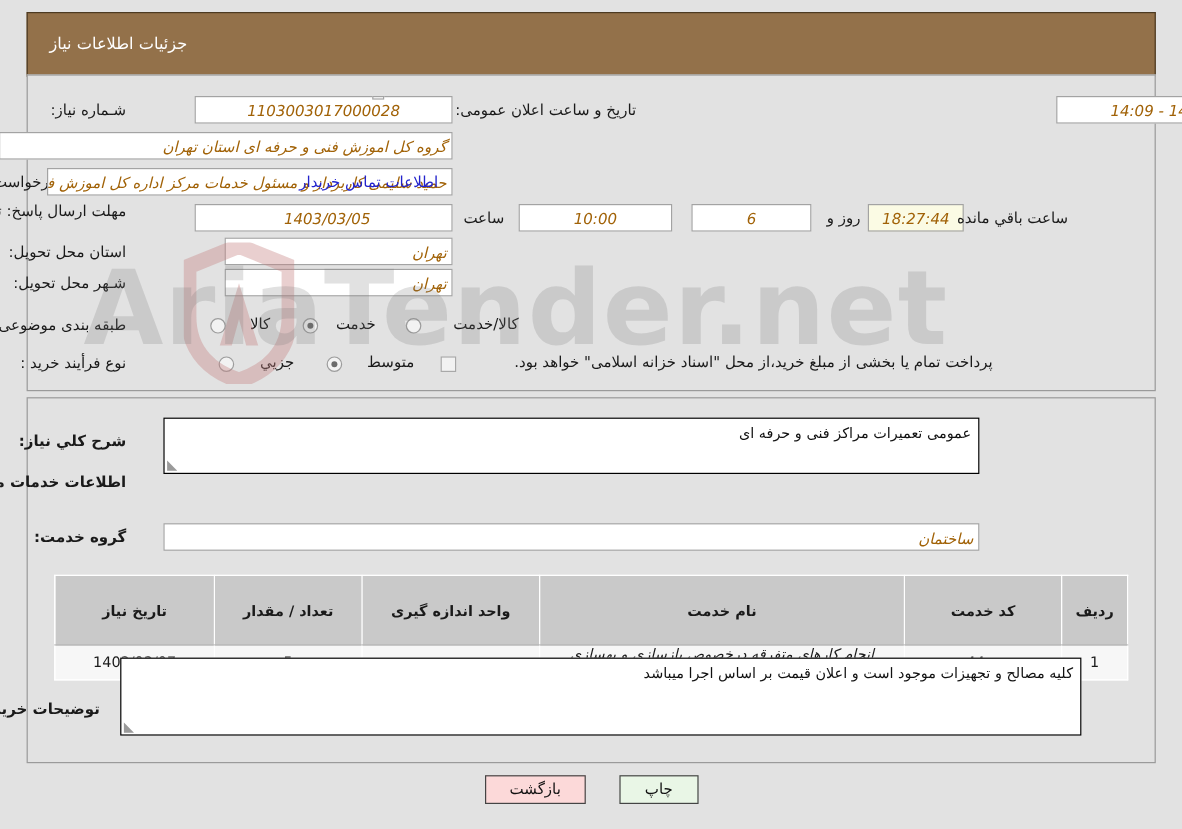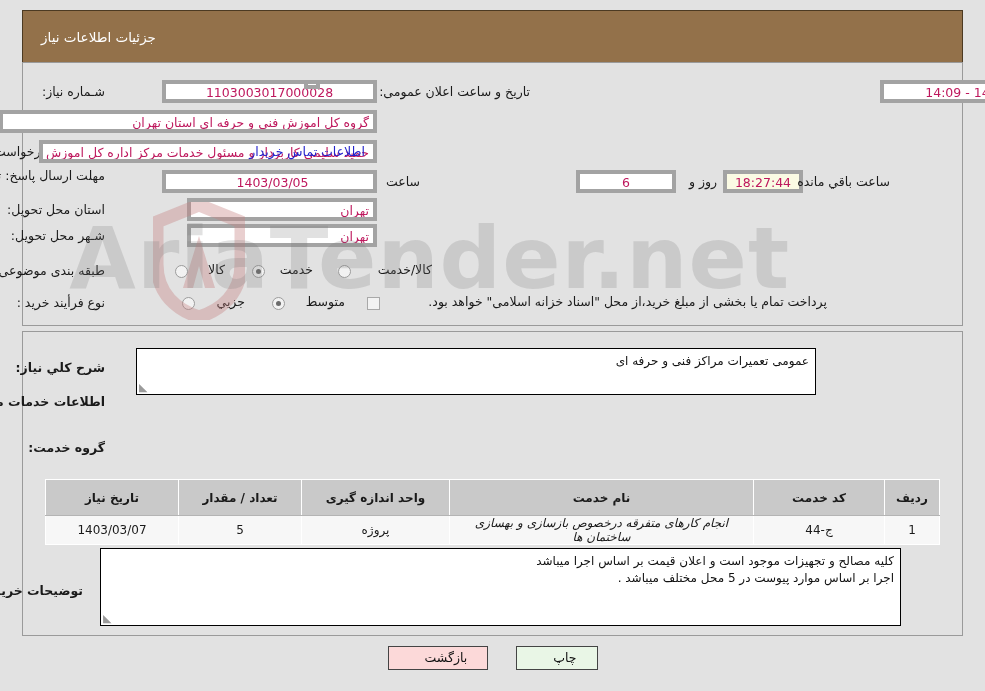--- a/index.html
+++ b/index.html
@@ -82,31 +82,32 @@
   .lbl {
     position: absolute;
     font-size: 12.5px;
     color: #1a1a1a;
     white-space: nowrap;
     text-align: right;
   }
   .lbl.bold { font-weight: bold; }
   .txtbox {
     position: absolute;
-    border: 4px solid #a3a3a3;
+    border: 1px solid #a3a3a3;
     background: #ffffff;
     box-sizing: border-box;
     font-size: 12.5px;
-    color: #be185d;
+    color: #a16207;
     padding: 1px 4px 0 4px;
     display: flex;
     align-items: center;
     overflow: hidden;
     white-space: nowrap;
     font-family: "DejaVu Sans", "Liberation Sans", sans-serif;
+    font-style: italic;
   }
   .txtbox.center { justify-content: center; }
   .txtbox.right  { justify-content: flex-start; }
   .txtbox.ltr    { direction: ltr; justify-content: center; }
   .txtbox.timer  { background: #fbfbe4; }
 
   .linklike {
     position: absolute;
     font-size: 12.5px;
     color: #2222cc;
@@ -179,21 +180,21 @@
     background: #ffffff;
   }
   .tbl th {
     background: #c9c9c9;
     border: 1px solid #ffffff;
     border-bottom: 1px solid #b4b4b4;
     color: #1a1a1a;
     font-size: 12px;
     font-weight: bold;
     height: 27px;
-    padding: 4px 6px;
+    padding: 15px 6px;
     text-align: center;
   }
   .tbl td {
     background: #f7f7f7;
     border: 1px solid #ffffff;
     border-top: 1px solid #dcdcdc;
     color: #1a1a1a;
     font-size: 12px;
     height: 27px;
     padding: 0 6px;
@@ -207,21 +208,21 @@
     left: 0; top: 646px;
     width: 985px;
     display: flex;
     justify-content: center;
     gap: 28px;
   }
   .btn {
     border: 1px solid #444444;
     font-size: 12.5px;
     color: #111111;
-    padding: 3px 20px 4px 36px;
+    padding: 3px 20px 4px 20px;
     cursor: pointer;
     font-family: "DejaVu Sans", "Liberation Sans", sans-serif;
   }
   .btn.print  { background: #e9f6e6; }
   .btn.back   { background: #fcd9d9; }
 </style>
 </head>
 <body>
 
 <div id="page">
@@ -242,20 +243,21 @@
   <div class="lbl" style="right:880px; top:114px;">نام دستگاه خریدار:</div>
   <div class="txtbox right" style="right:608px; top:110px; width:378px; height:23px;">گروه کل اموزش فنی و حرفه ای استان تهران</div>
 
   <div class="lbl" style="right:880px; top:144px;">ایجاد کننده درخواست:</div>
   <div class="txtbox right" style="right:608px; top:140px; width:338px; height:23px;">حمید سلیمی کاربرداز و مسئول خدمات مرکز اداره کل اموزش فنی و حرفه ای اس</div>
   <div class="linklike" style="right:620px; top:144px;">اطلاعات تماس خریدار</div>
 
   <div class="lbl" style="right:880px; top:168px; width:100px; line-height:16px; text-align:right;">مهلت ارسال پاسخ: تا تاریخ:</div>
   <div class="txtbox center" style="right:608px; top:170px; width:215px; height:23px;padding-left:10px;">1403/03/05</div>
   <div class="lbl" style="right:565px; top:174px;">ساعت</div>
+  <div class="txtbox center" style="right:425px; top:170px; width:128px; height:23px;">10:00</div>
   <div class="txtbox center" style="right:309px; top:170px; width:100px; height:23px;">6</div>
   <div class="lbl" style="right:268px; top:174px;">روز و</div>
   <div class="txtbox timer center ltr" style="right:182px; top:170px; width:80px; height:23px;">18:27:44</div>
   <div class="lbl" style="right:95px; top:174px;">ساعت باقي مانده</div>
 
   <div class="lbl" style="right:880px; top:202px;">استان محل تحویل:</div>
   <div class="txtbox right" style="right:608px; top:198px; width:190px; height:23px;">تهران</div>
 
   <div class="lbl" style="right:880px; top:228px;">شـهر محل تحویل:</div>
   <div class="txtbox right" style="right:608px; top:224px; width:190px; height:23px;">تهران</div>
@@ -280,20 +282,21 @@
 
   <div class="lbl bold" style="right:880px; top:360px;">شرح کلي نیاز:</div>
   <div class="ta" style="right:169px; top:348px; width:680px; height:47px;">
     <span>عمومی تعمیرات مراکز فنی و حرفه ای</span>
     <span class="grip">◢</span>
   </div>
 
   <div class="lbl bold" style="right:880px; top:394px;">اطلاعات خدمات مورد نیاز</div>
 
   <div class="lbl bold" style="right:880px; top:440px;">گروه خدمت:</div>
+  <div class="txtbox right" style="right:169px; top:436px; width:680px; height:23px;">ساختمان</div>
 
   <table class="tbl">
     <thead>
       <tr>
         <th style="width:42px;">ردیف</th>
         <th style="width:118px;">کد خدمت</th>
         <th>نام خدمت</th>
         <th style="width:135px;margin-top:12px;">واحد اندازه گیری</th>
         <th style="width:110px;">تعداد / مقدار</th>
         <th style="width:120px;">تاریخ نیاز</th>
@@ -305,23 +308,22 @@
         <td>ج-44</td>
         <td class="name-cell">انجام کارهای متفرقه درخصوص بازسازی و بهسازی ساختمان ها</td>
         <td>پروژه</td>
         <td>5</td>
         <td>1403/03/07</td>
       </tr>
     </tbody>
   </table>
 
   <div class="lbl bold" style="right:902px; top:583px;">توضیحات خریدار:</div>
-  <div class="ta" style="right:84px; top:548px; width:801px; height:78px;">
+  <div class="ta" style="right:84px; top:548px; width:801px; height:65px;">
     <div>کلیه مصالح و تجهیزات موجود است  و اعلان قیمت بر اساس اجرا میباشد</div>
-    <div>اجرا بر اساس موارد پیوست در 5 محل مختلف میباشد .</div>
     <span class="grip">◢</span>
   </div>
 
   <div class="btnrow">
     <button class="btn print">چاپ</button>
     <button class="btn back">بازگشت</button>
   </div>
 
   <div class="watermark">
     <svg class="wm-shield" viewBox="0 0 92 118">

